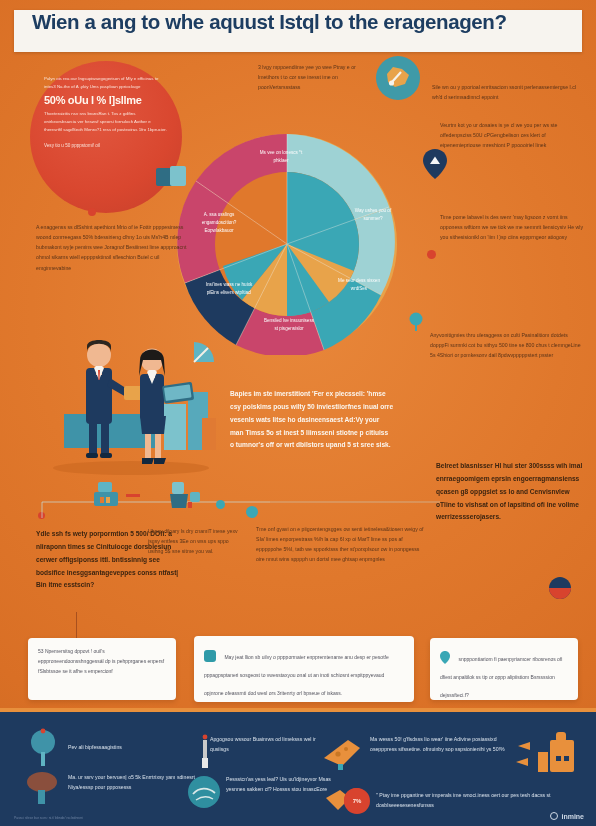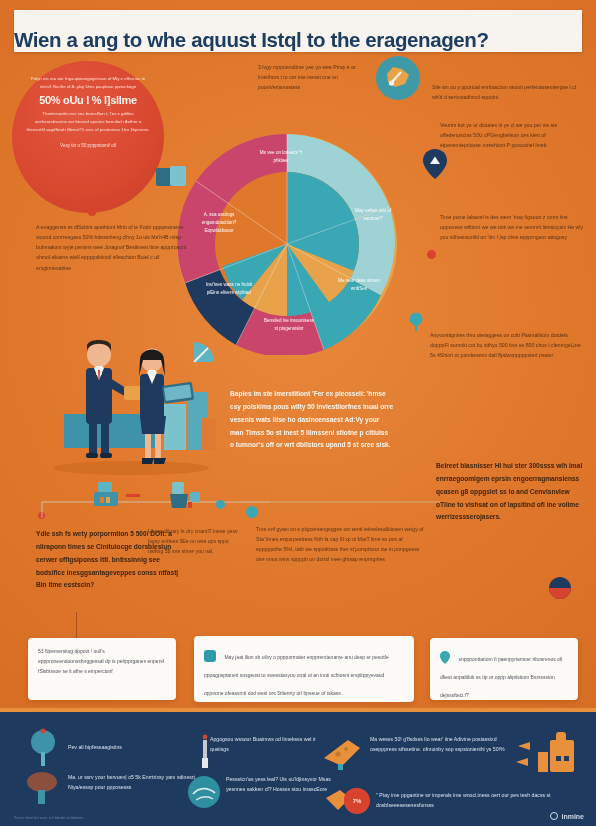--- a/index.html
+++ b/index.html
@@ -12,33 +12,33 @@
   }
   #poster {
     position:absolute; inset:0;
     background:
       radial-gradient(circle at 50% 38%, #e8873a 0%, #e0782c 45%, #d96f25 78%, #cf6a22 100%);
   }
   
   .title-bar{
     position:absolute; left:14px; top:10px; width:568px; height:42px;
     background:#f7f4ef;
-    display:flex; align-items:flex-end; 
+    display:flex; align-items:flex-start; padding-left:18px;
     box-shadow:0 1px 3px rgba(0,0,0,.18);
   }
   .title-text{
     font-size:20.5px; font-weight:bold; color:#1d3d61;
     letter-spacing:-.4px; white-space:nowrap; overflow:hidden;
   }
   
   .red-circle{
-    position:absolute; left:12px; top:61px; width:152px; height:152px;
+    position:absolute; left:30px; top:61px; width:152px; height:152px;
     border-radius:50%;
     background:radial-gradient(circle at 42% 34%, #e2573f 0%, #d9472f 60%, #c63f2a 100%);
-    color:#fdeee6; text-align:center;
+    color:#fdeee6; text-align:left;
     padding:14px 14px 0 14px;
   }
   .rc-small{ font-size:4.4px; line-height:1.75; opacity:.92; }
   .rc-big{ font-size:11px; font-weight:bold; color:#fff7ef; margin:4px 0 4px; letter-spacing:-.3px;}
   .rc-foot{ font-size:4.6px; line-height:1.7; margin-top:8px; opacity:.9;}
   
   .blurb{ position:absolute; color:#5c3418; font-size:5.2px; line-height:1.95; }
   .blurb .hd{ display:block; font-weight:bold; font-size:6.6px; color:#3c2410; margin-bottom:3px;}
   .blurb.onwhite{ color:#53535e; }
   

